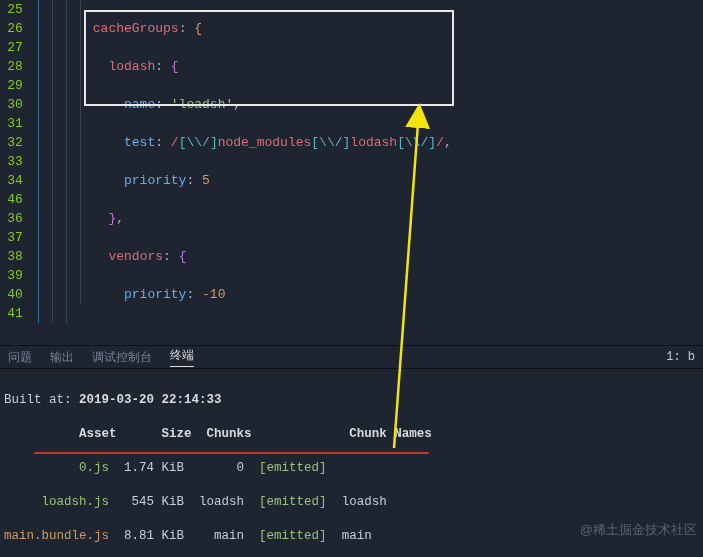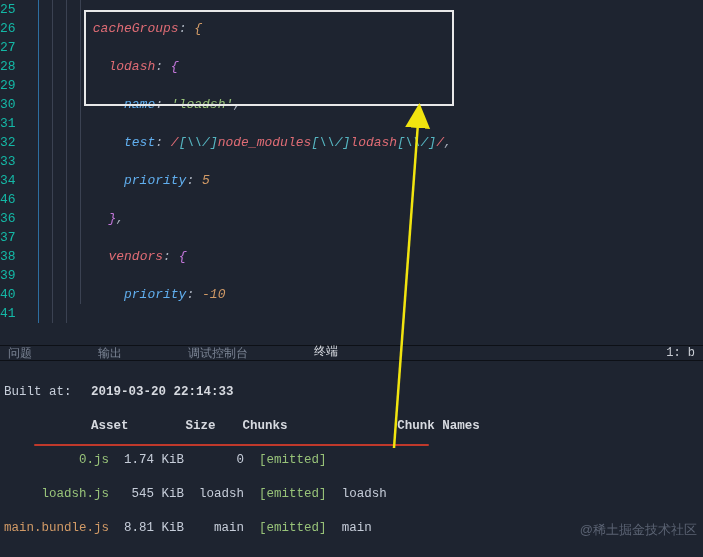--- a/index.html
+++ b/index.html
@@ -14,22 +14,22 @@
     position: relative;
   }
   .editor {
     display: flex;
     height: 345px;
     overflow: hidden;
   }
   .gutter {
     width: 38px;
     background: #1e2430;
-    color: #14b8a6;
-    text-align: left;
+    color: #84cc16;
+    text-align: center;
     padding-right: 8px;
     user-select: none;
     position: relative;
   }
   .gutter .ln { height: 19px; line-height: 19px; }
   .indent-guides {
     position: absolute;
     left: 38px;
     top: 0;
     pointer-events: none;
@@ -41,21 +41,21 @@
     top: 0;
   }
   .vline.active { background: #2d6ea0; }
   .code {
     padding-left: 8px;
     white-space: pre;
     line-height: 19px;
     position: relative;
     flex: 1;
   }
-  .code .row { height: 19px; font-style: italic; }
+  .code .row { height: 19px; }
   .c-key { color: #e06c75; }
   .c-prop { color: #61afef; }
   .c-str { color: #98c379; }
   .c-punc-y { color: #a9b0bc; }
   .c-brace-y { color: #d19a66; }
   .c-brace-p { color: #c678dd; }
   .c-num { color: #d19a66; }
   .c-reg { color: #e06c75; }
   .c-regb { color: #56b6c2; }
 
@@ -68,44 +68,43 @@
     height: 96px;
     pointer-events: none;
   }
 
   .panel-tabs {
     display: flex;
     align-items: center;
     background: #1e2430;
     border-top: 1px solid #0d1016;
     border-bottom: 1px solid #0d1016;
-    height: 16px;
+    height: 24px;
     padding: 0 8px;
     font-size: 12px;
     color: #7b8494;
-    gap: 48px;
   }
   .panel-tabs .tab { margin-right: 18px; cursor: pointer; }
   .panel-tabs .tab.active { color: #d7dae0; border-bottom: 1px solid #d7dae0; padding-bottom: 2px; }
   .panel-tabs .spacer { flex: 1; }
   .panel-tabs .right { color: #c9cdd4; }
 
   .terminal {
     padding: 6px 4px;
     font-size: 12.5px;
     line-height: 17px;
     white-space: pre;
     color: #c6cdd9;
     background: #1e2430;
     position: relative;
     height: 184px;
   }
   .t-gr { color: #98c379; }
   .t-ye { color: #d19a66; }
-  .t-wh { color: #d7dae0; font-weight: bold; margin-left: 12px; }
+  .t-wh { color: #d7dae0; font-weight: bold; }
 
   .red-underline {
     position: absolute;
     height: 2px;
     background: #c0392b;
     border-radius: 1px;
   }
 
   .arrow {
     position: absolute;

